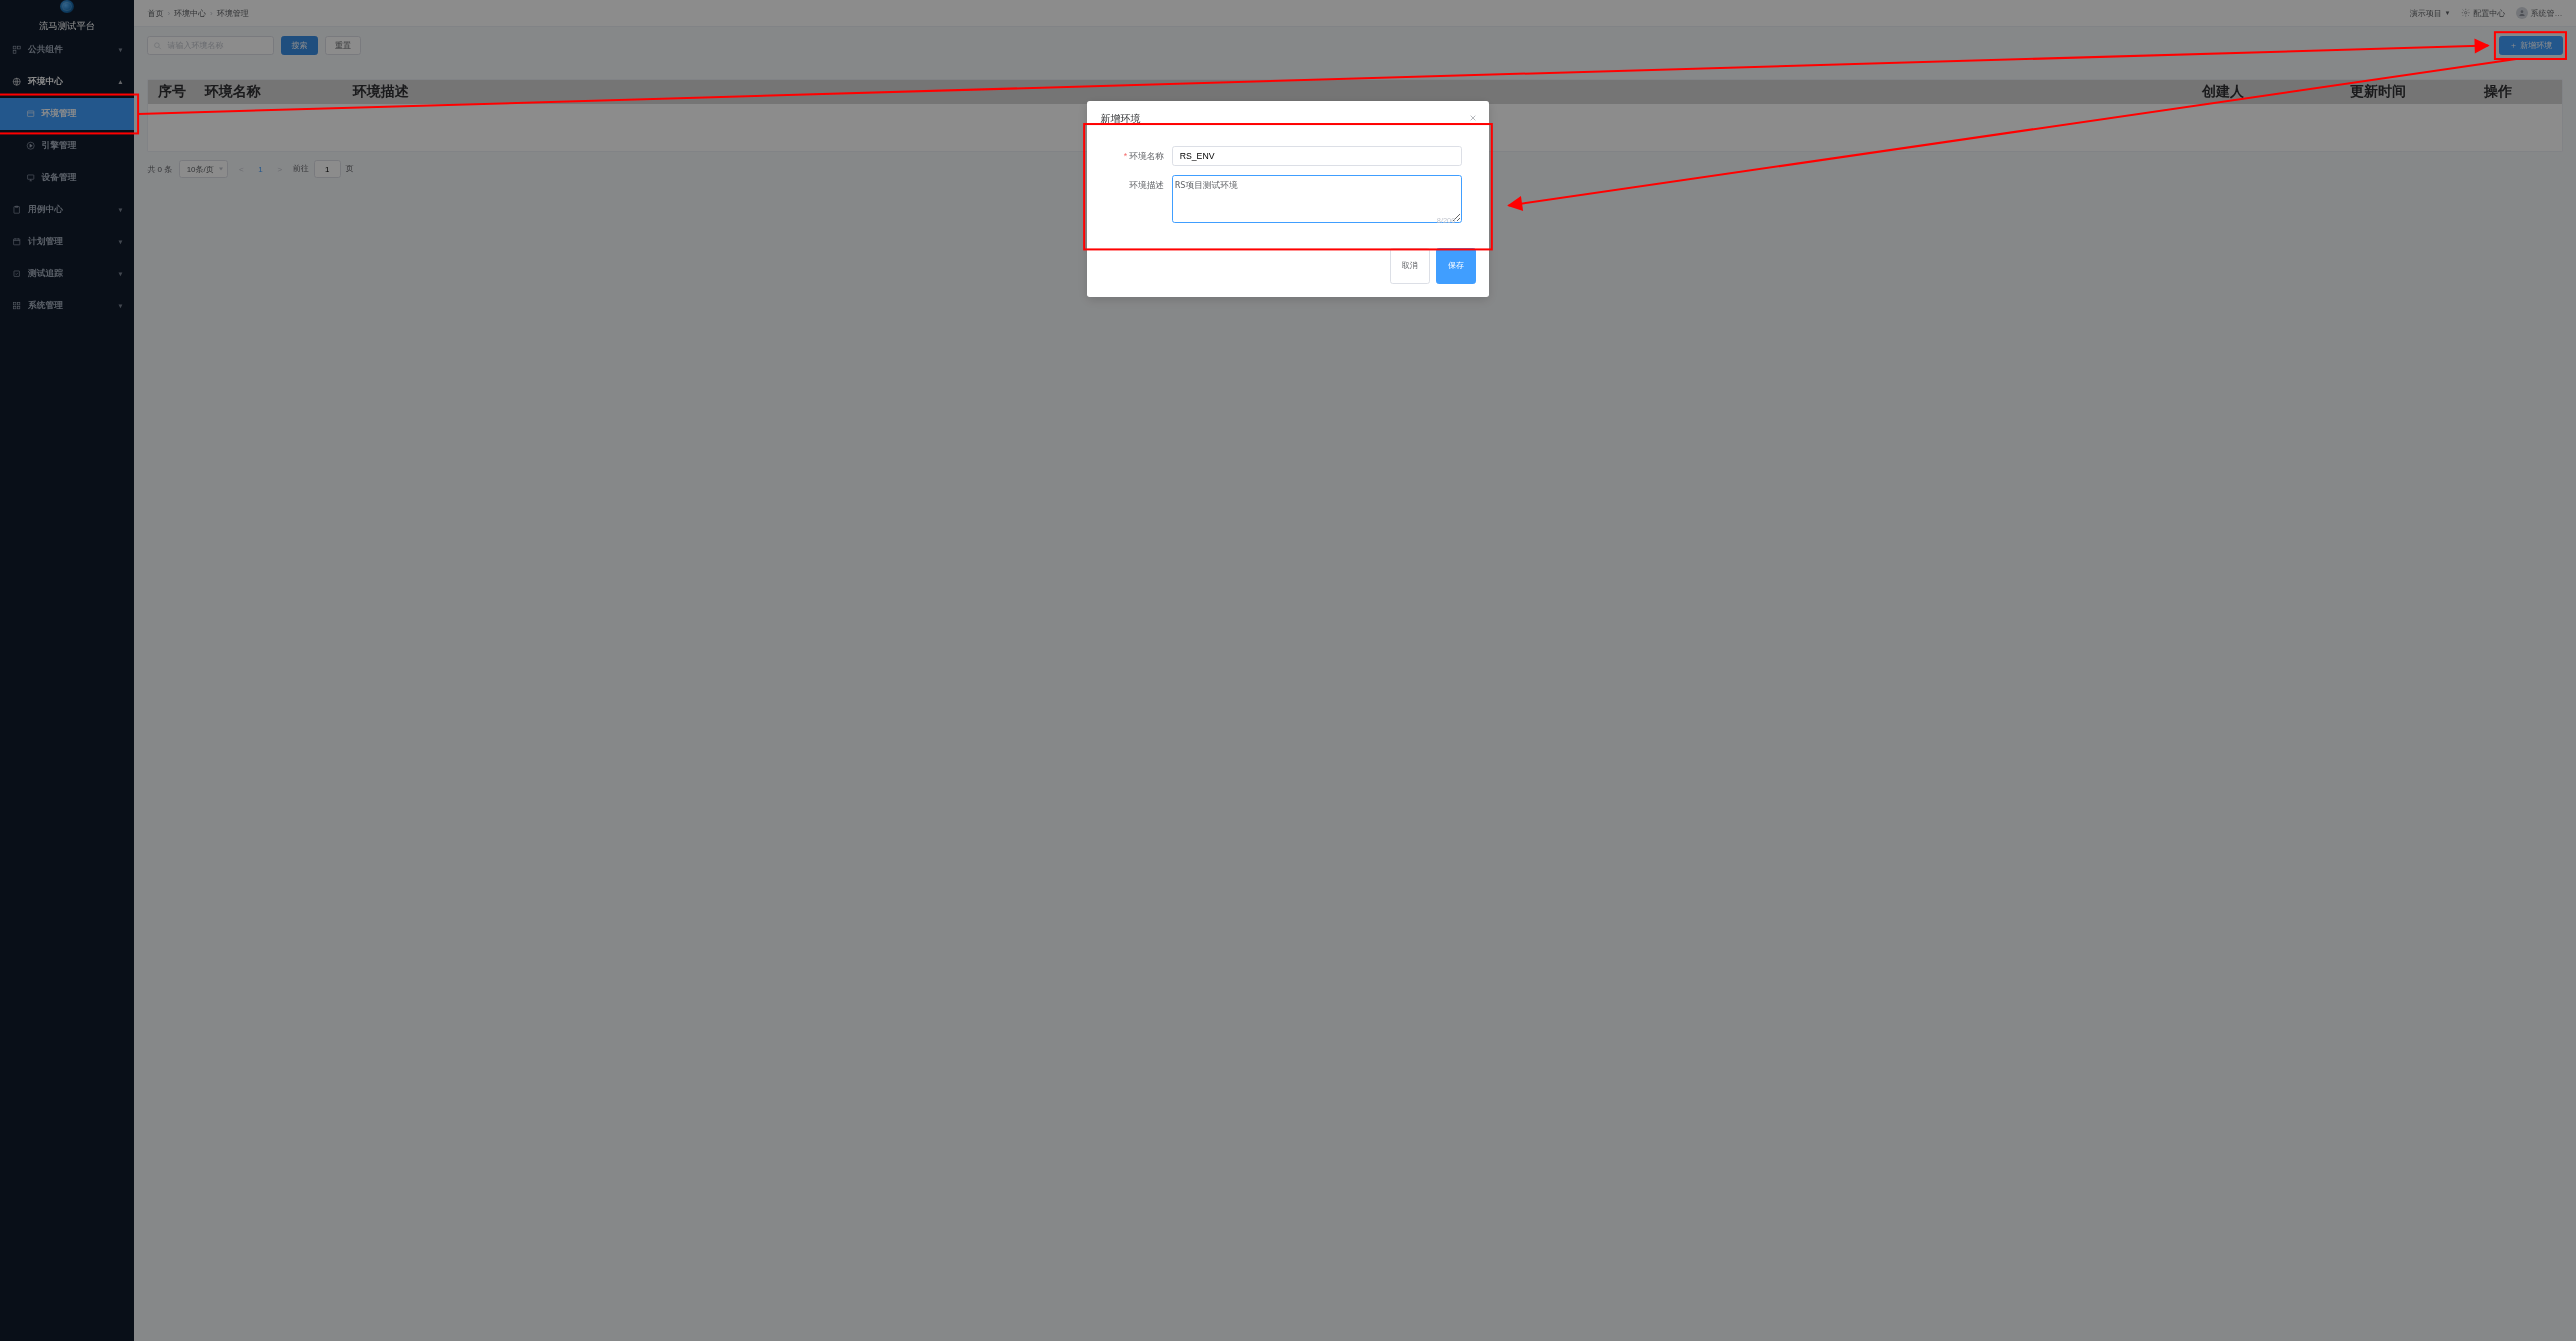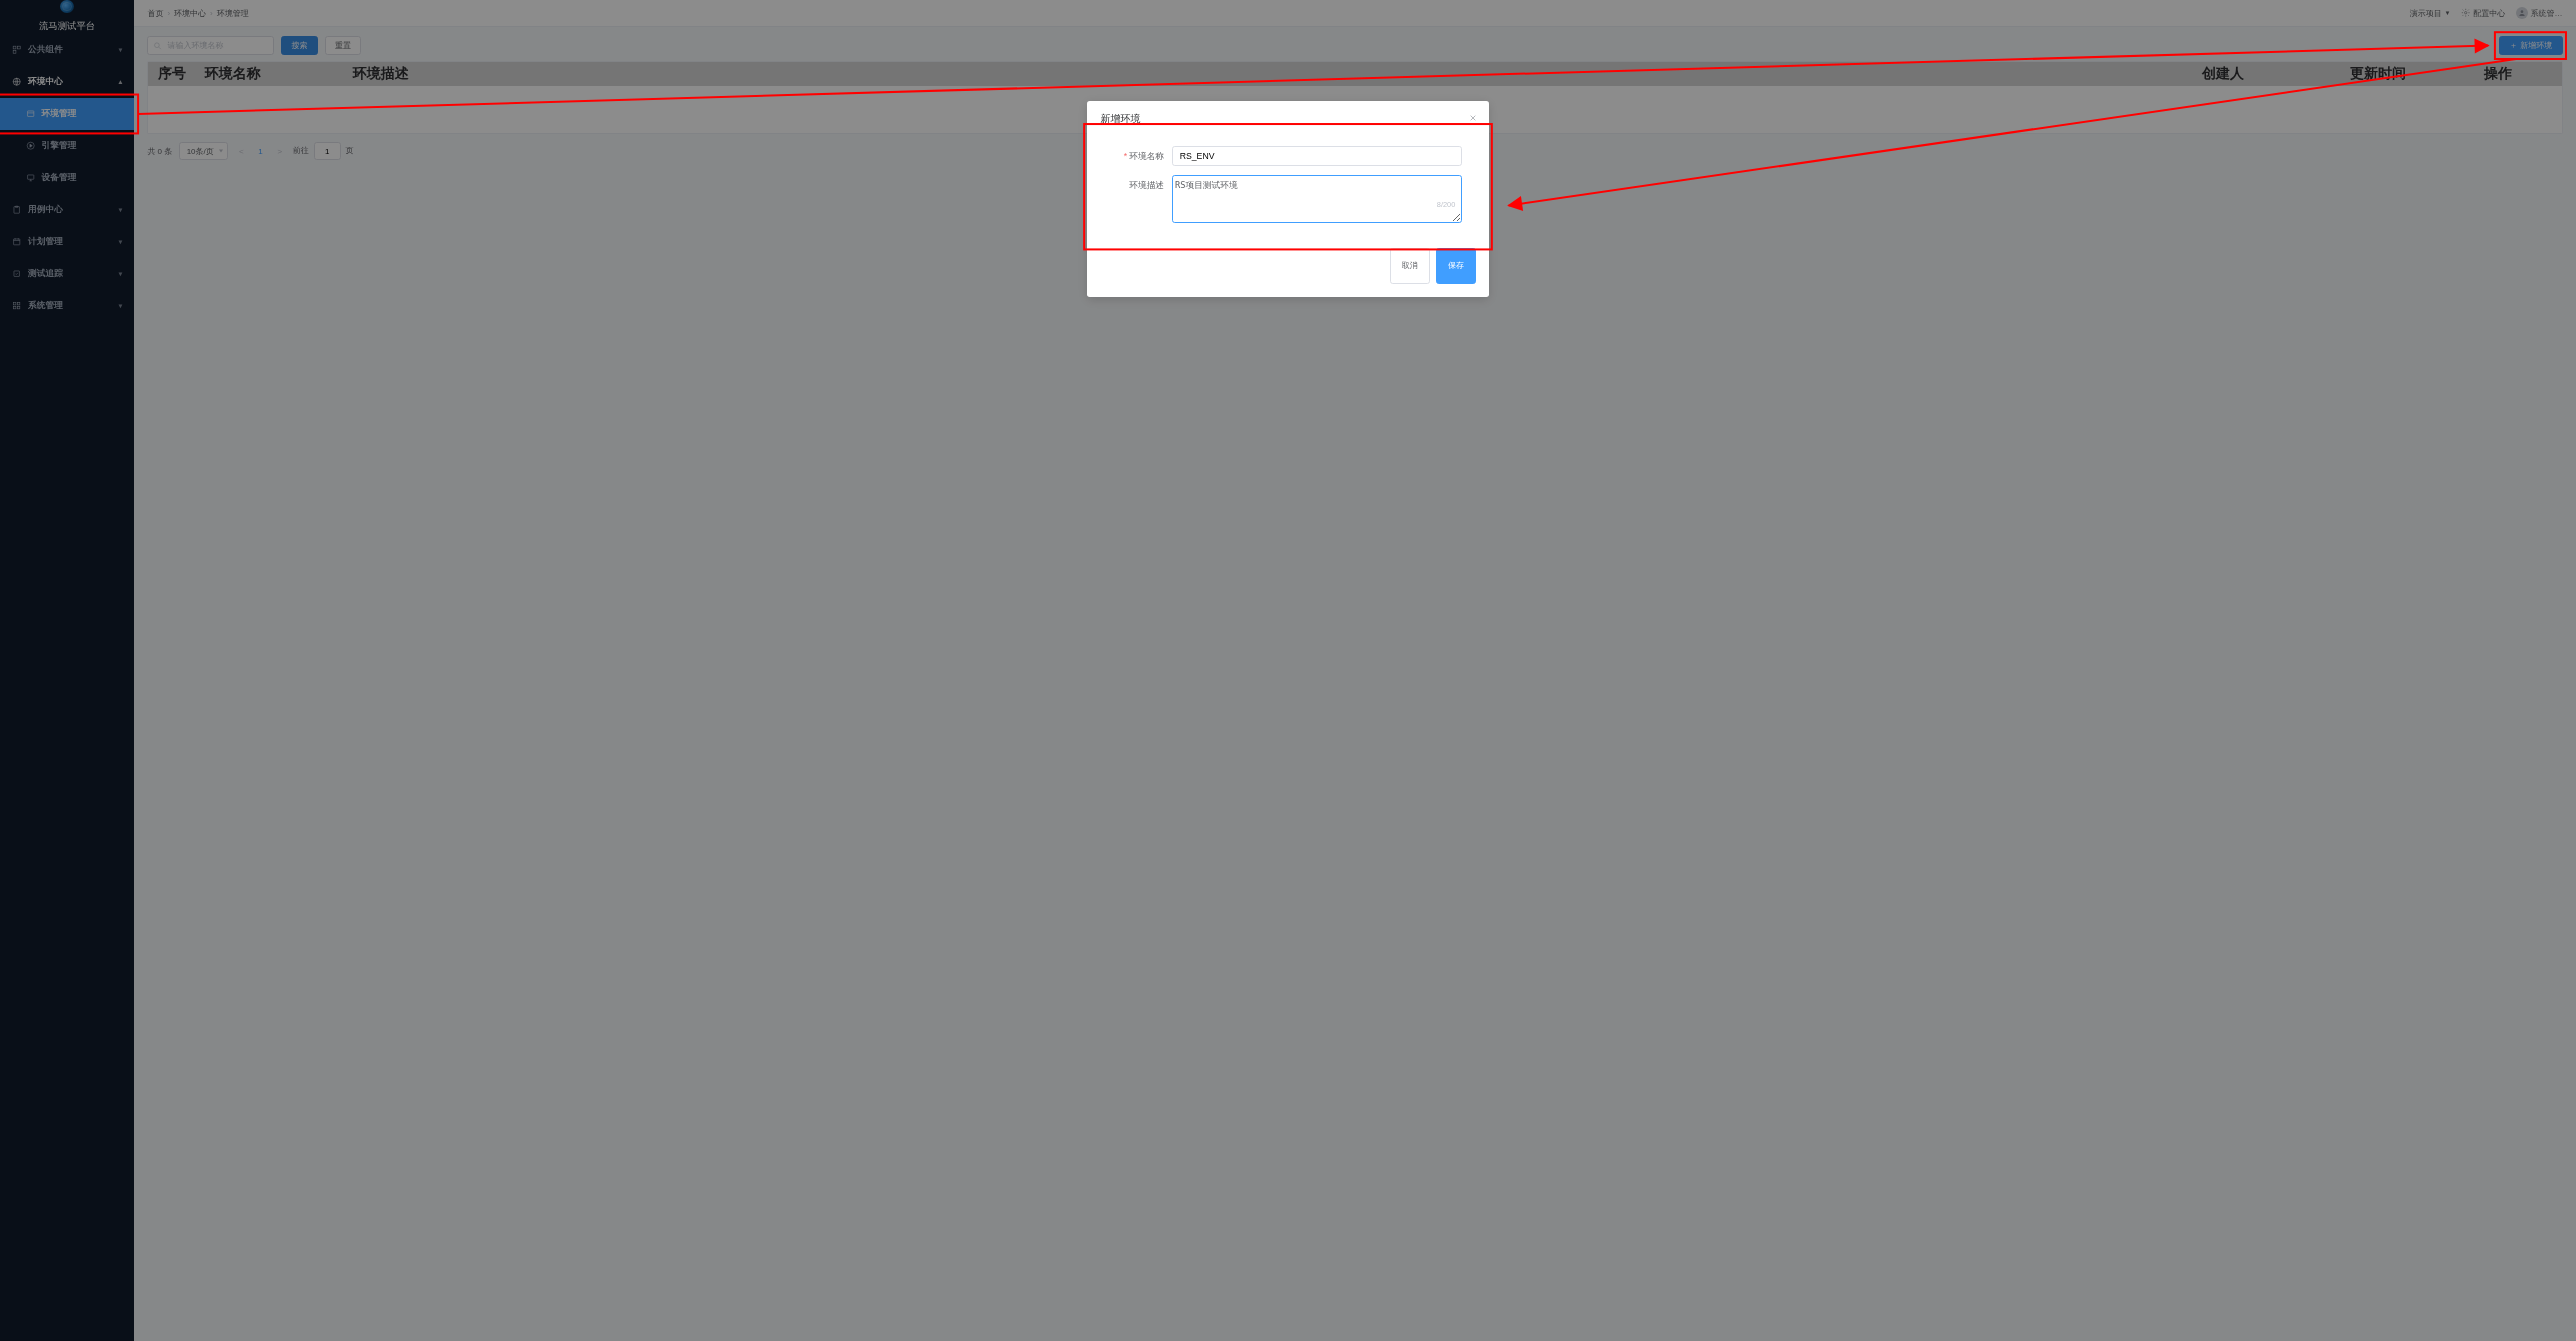--- a/index.html
+++ b/index.html
@@ -42,21 +42,21 @@
   .main{flex:1;display:flex;flex-direction:column;min-width:0;border-radius:19px;}
   .topbar{height:27px;background:#fff;border-bottom:0.7px solid var(--border-light);display:flex;align-items:center;padding:0 13.4px;font-size:8px;color:var(--text-reg);}
   .crumb{display:flex;align-items:center;gap:4px;}
   .crumb .sep{color:#c0c4cc;}
   .top-actions{margin-left:auto;display:flex;align-items:center;gap:10.7px;color:var(--text-reg);font-size:8px;}
   .top-actions .act{display:flex;align-items:center;gap:2.7px;cursor:pointer;}
   .avatar{width:12px;height:12px;border-radius:50%;background:#d4d7de;display:flex;align-items:center;justify-content:center;}
   .avatar svg{width:8px;height:8px;fill:#8a8f99;}
 
   .content{padding:9.4px 13.4px 13.4px;position:relative;}
-  .toolbar{display:flex;align-items:center;gap:6.7px;margin-bottom:6px;}
+  .toolbar{display:flex;align-items:center;gap:6.7px;margin-bottom:24px;}
   .input-search{position:relative;width:127px;}
   .input-search input{width:100%;height:19px;border:0.7px solid #dcdfe6;border-radius:2.7px;padding:0 6.7px 0 19px;font-size:8px;color:var(--text);outline:none;background:#fff;}
   .input-search input::placeholder{color:#c0c4cc;}
   .input-search .sicon{position:absolute;left:5.4px;top:50%;transform:translateY(-50%);color:#c0c4cc;}
   .btn{height:19px;padding:0 9.4px;border-radius:2.7px;border:0.7px solid #dcdfe6;background:#fff;font-size:8px;color:var(--text-reg);cursor:pointer;display:inline-flex;align-items:center;gap:2.7px;}
   .btn.primary{background:var(--primary);border-color:var(--primary);color:#fff;}
   .btn.primary-dark{background:var(--primary-dark);border-color:var(--primary-dark);color:#fff;}
   .toolbar .spacer{flex:1;}
 
   .table{width:100%;border:0.7px solid var(--border-light);border-radius:1.3px;background:#fff;}
@@ -82,21 +82,21 @@
   .dialog{width:402px;background:#fff;border-radius:2.7px;box-shadow:0 2.7px 10.7px rgba(0,0,0,.15);position:relative;}
   .dialog-head{padding:10.7px 13.4px 2.7px;font-size:10px;font-weight:500;color:#303133;}
   .dialog-close{position:absolute;top:9.4px;right:9.4px;color:#909399;cursor:pointer;font-size:9.4px;padding:2.7px;}
   .dialog-body{padding:8px 27px 13.4px;}
   .form-row{display:flex;align-items:flex-start;margin:9.4px 0;}
   .form-row .lbl{width:58px;text-align:right;padding-right:8px;line-height:20px;font-size:8.7px;color:#606266;}
   .form-row .lbl .req{color:#f56c6c;margin-right:2px;}
   .form-row .fld{flex:1;}
   .form-row .fld input[type=text]{width:100%;height:20px;border:0.7px solid #dcdfe6;border-radius:2.7px;padding:0 6.7px;font-size:8.7px;outline:none;}
   .form-row .fld textarea{width:100%;height:48px;border:0.7px solid var(--primary);border-radius:2.7px;padding:4px 2px;font-size:8.7px;resize:vertical;outline:none;color:#606266;}
-  .counter{position:absolute;right:6.7px;bottom:16px;font-size:7.4px;color:#c0c4cc;}
+  .counter{position:absolute;right:6.7px;bottom:0;font-size:7.4px;color:#c0c4cc;}
   .ta-wrap{position:relative;}
   .dialog-foot{display:flex;justify-content:flex-end;gap:6.7px;padding:0 13.4px 13.4px;}
   .dialog-foot .btn{height:36px;padding:0 10.7px;}
   .arrow{stroke:var(--annot);stroke-width:3;fill:none;}
   .arrowhead{fill:var(--annot);}
   #annot-svg{position:fixed;inset:0;pointer-events:none;overflow:visible;width:100vw;height:100vh;}
 </style>
 </head>
 <body>
 

